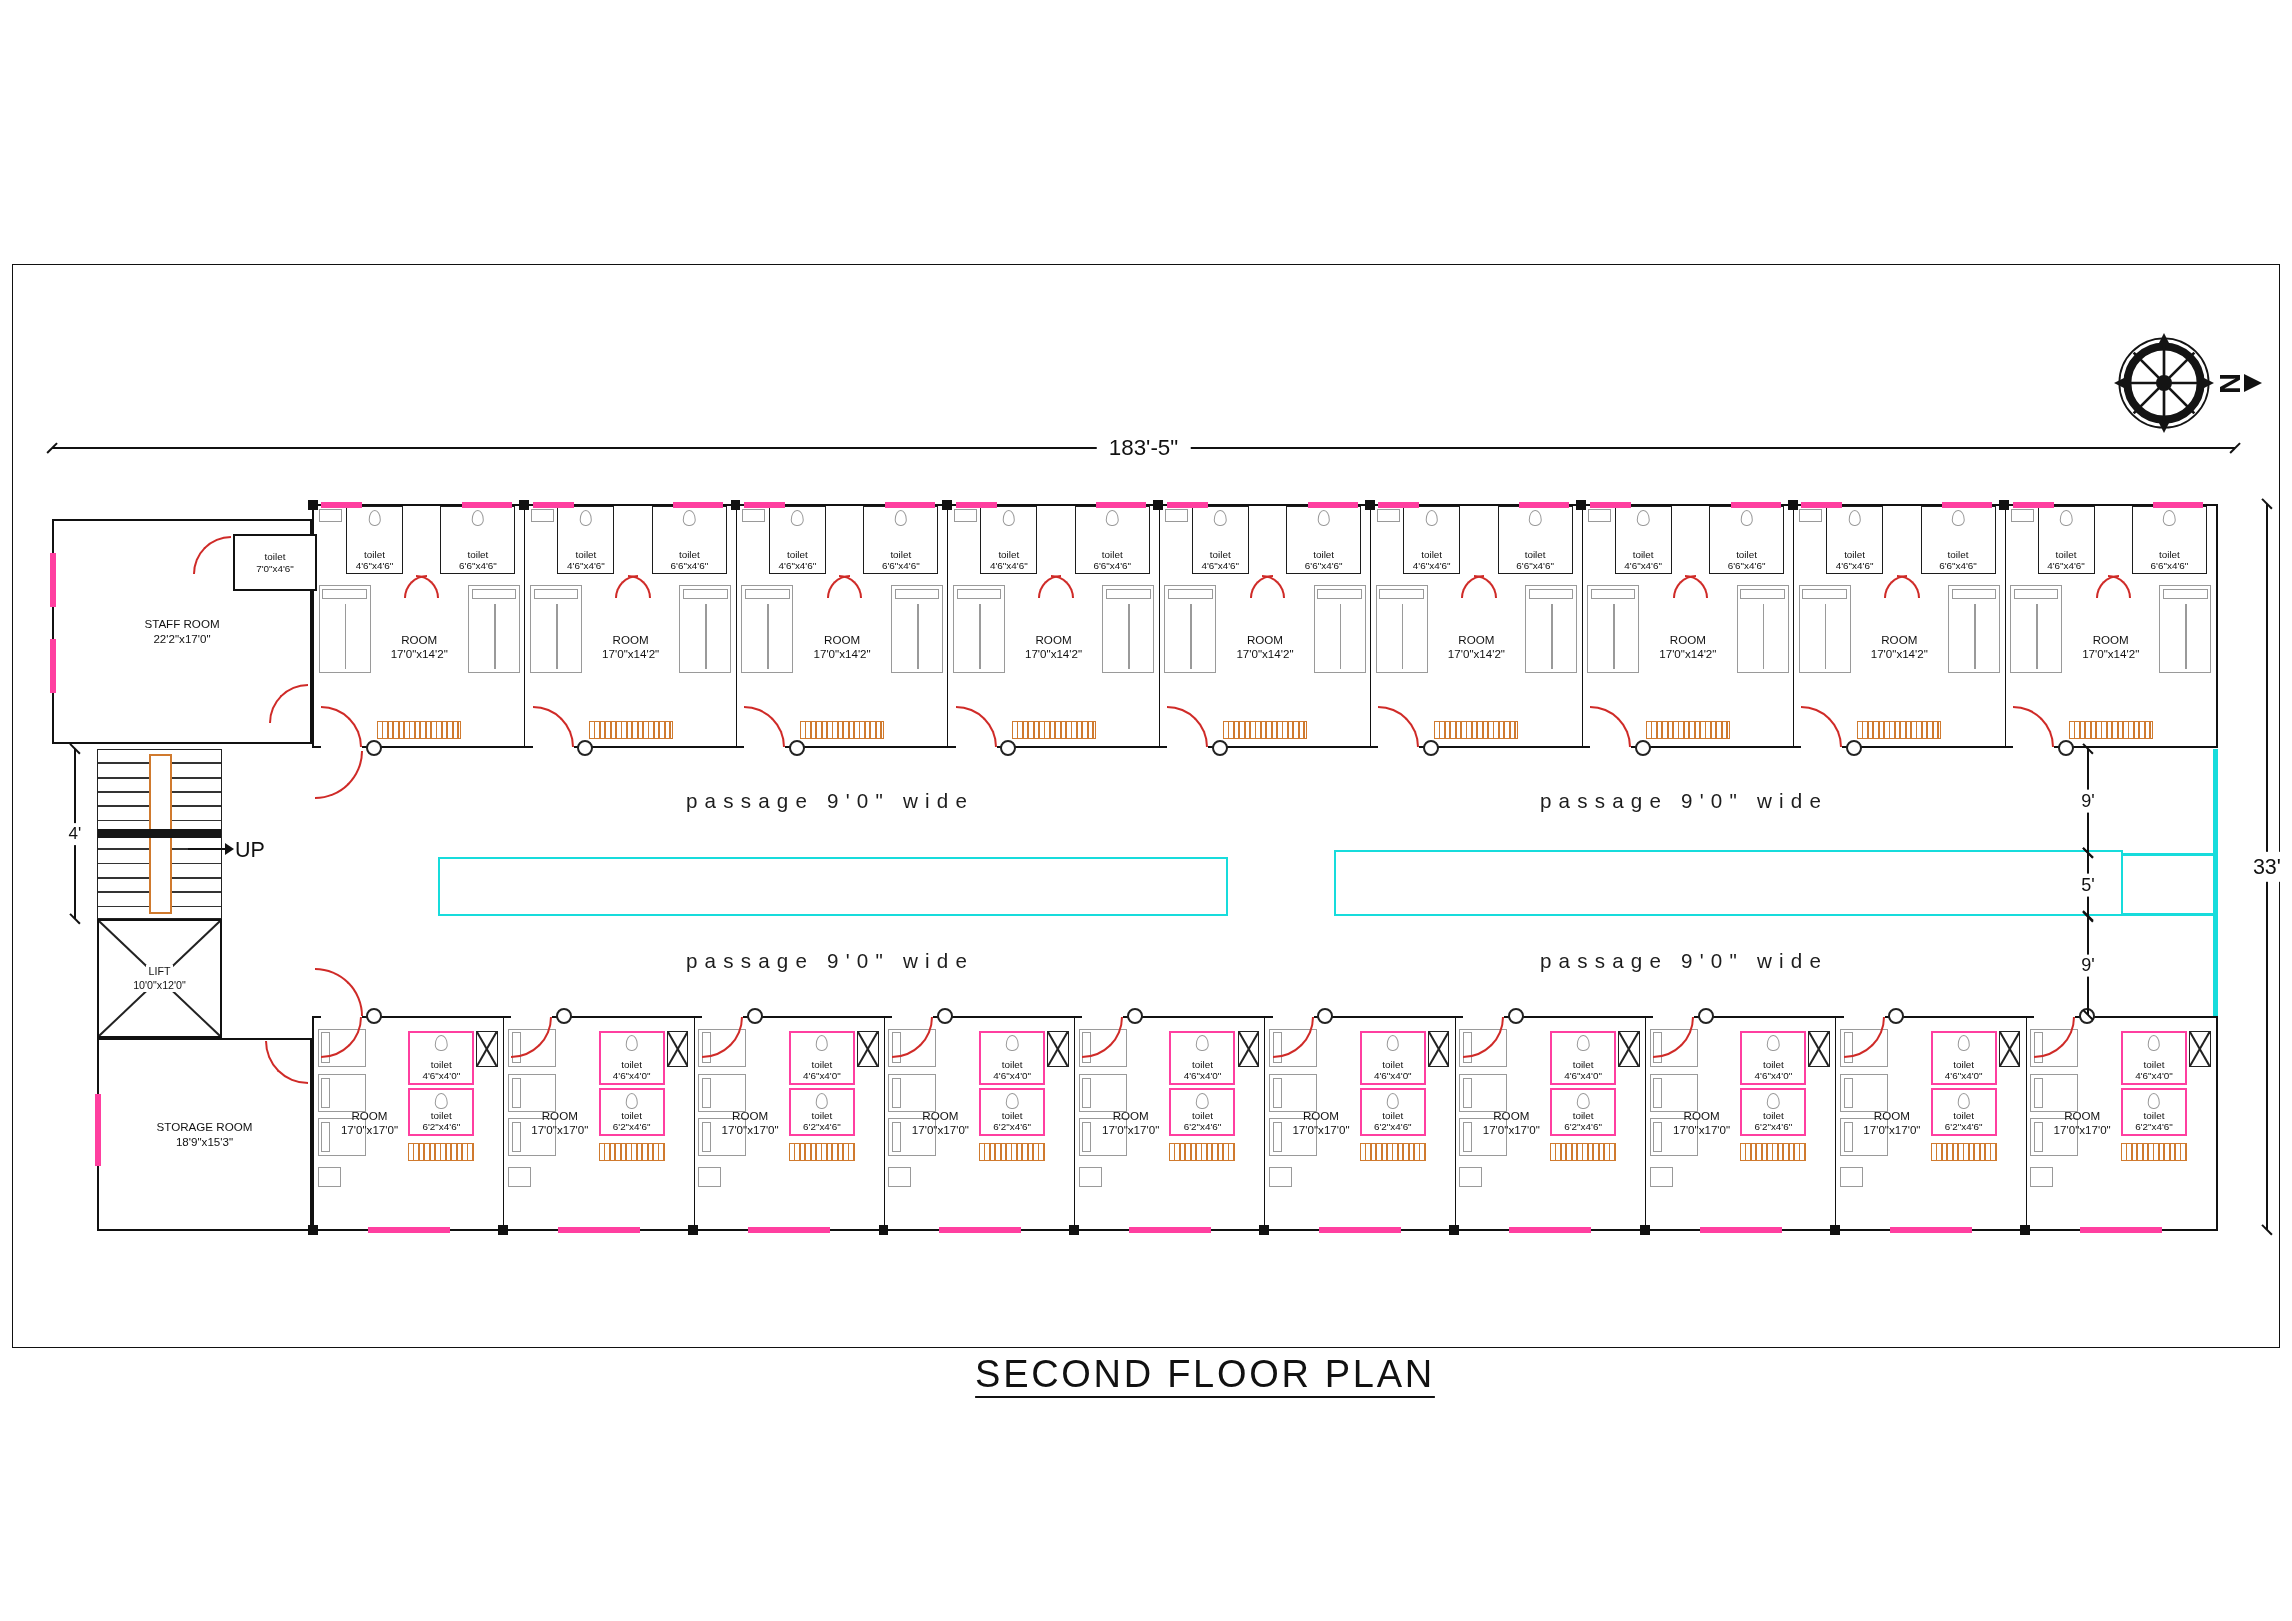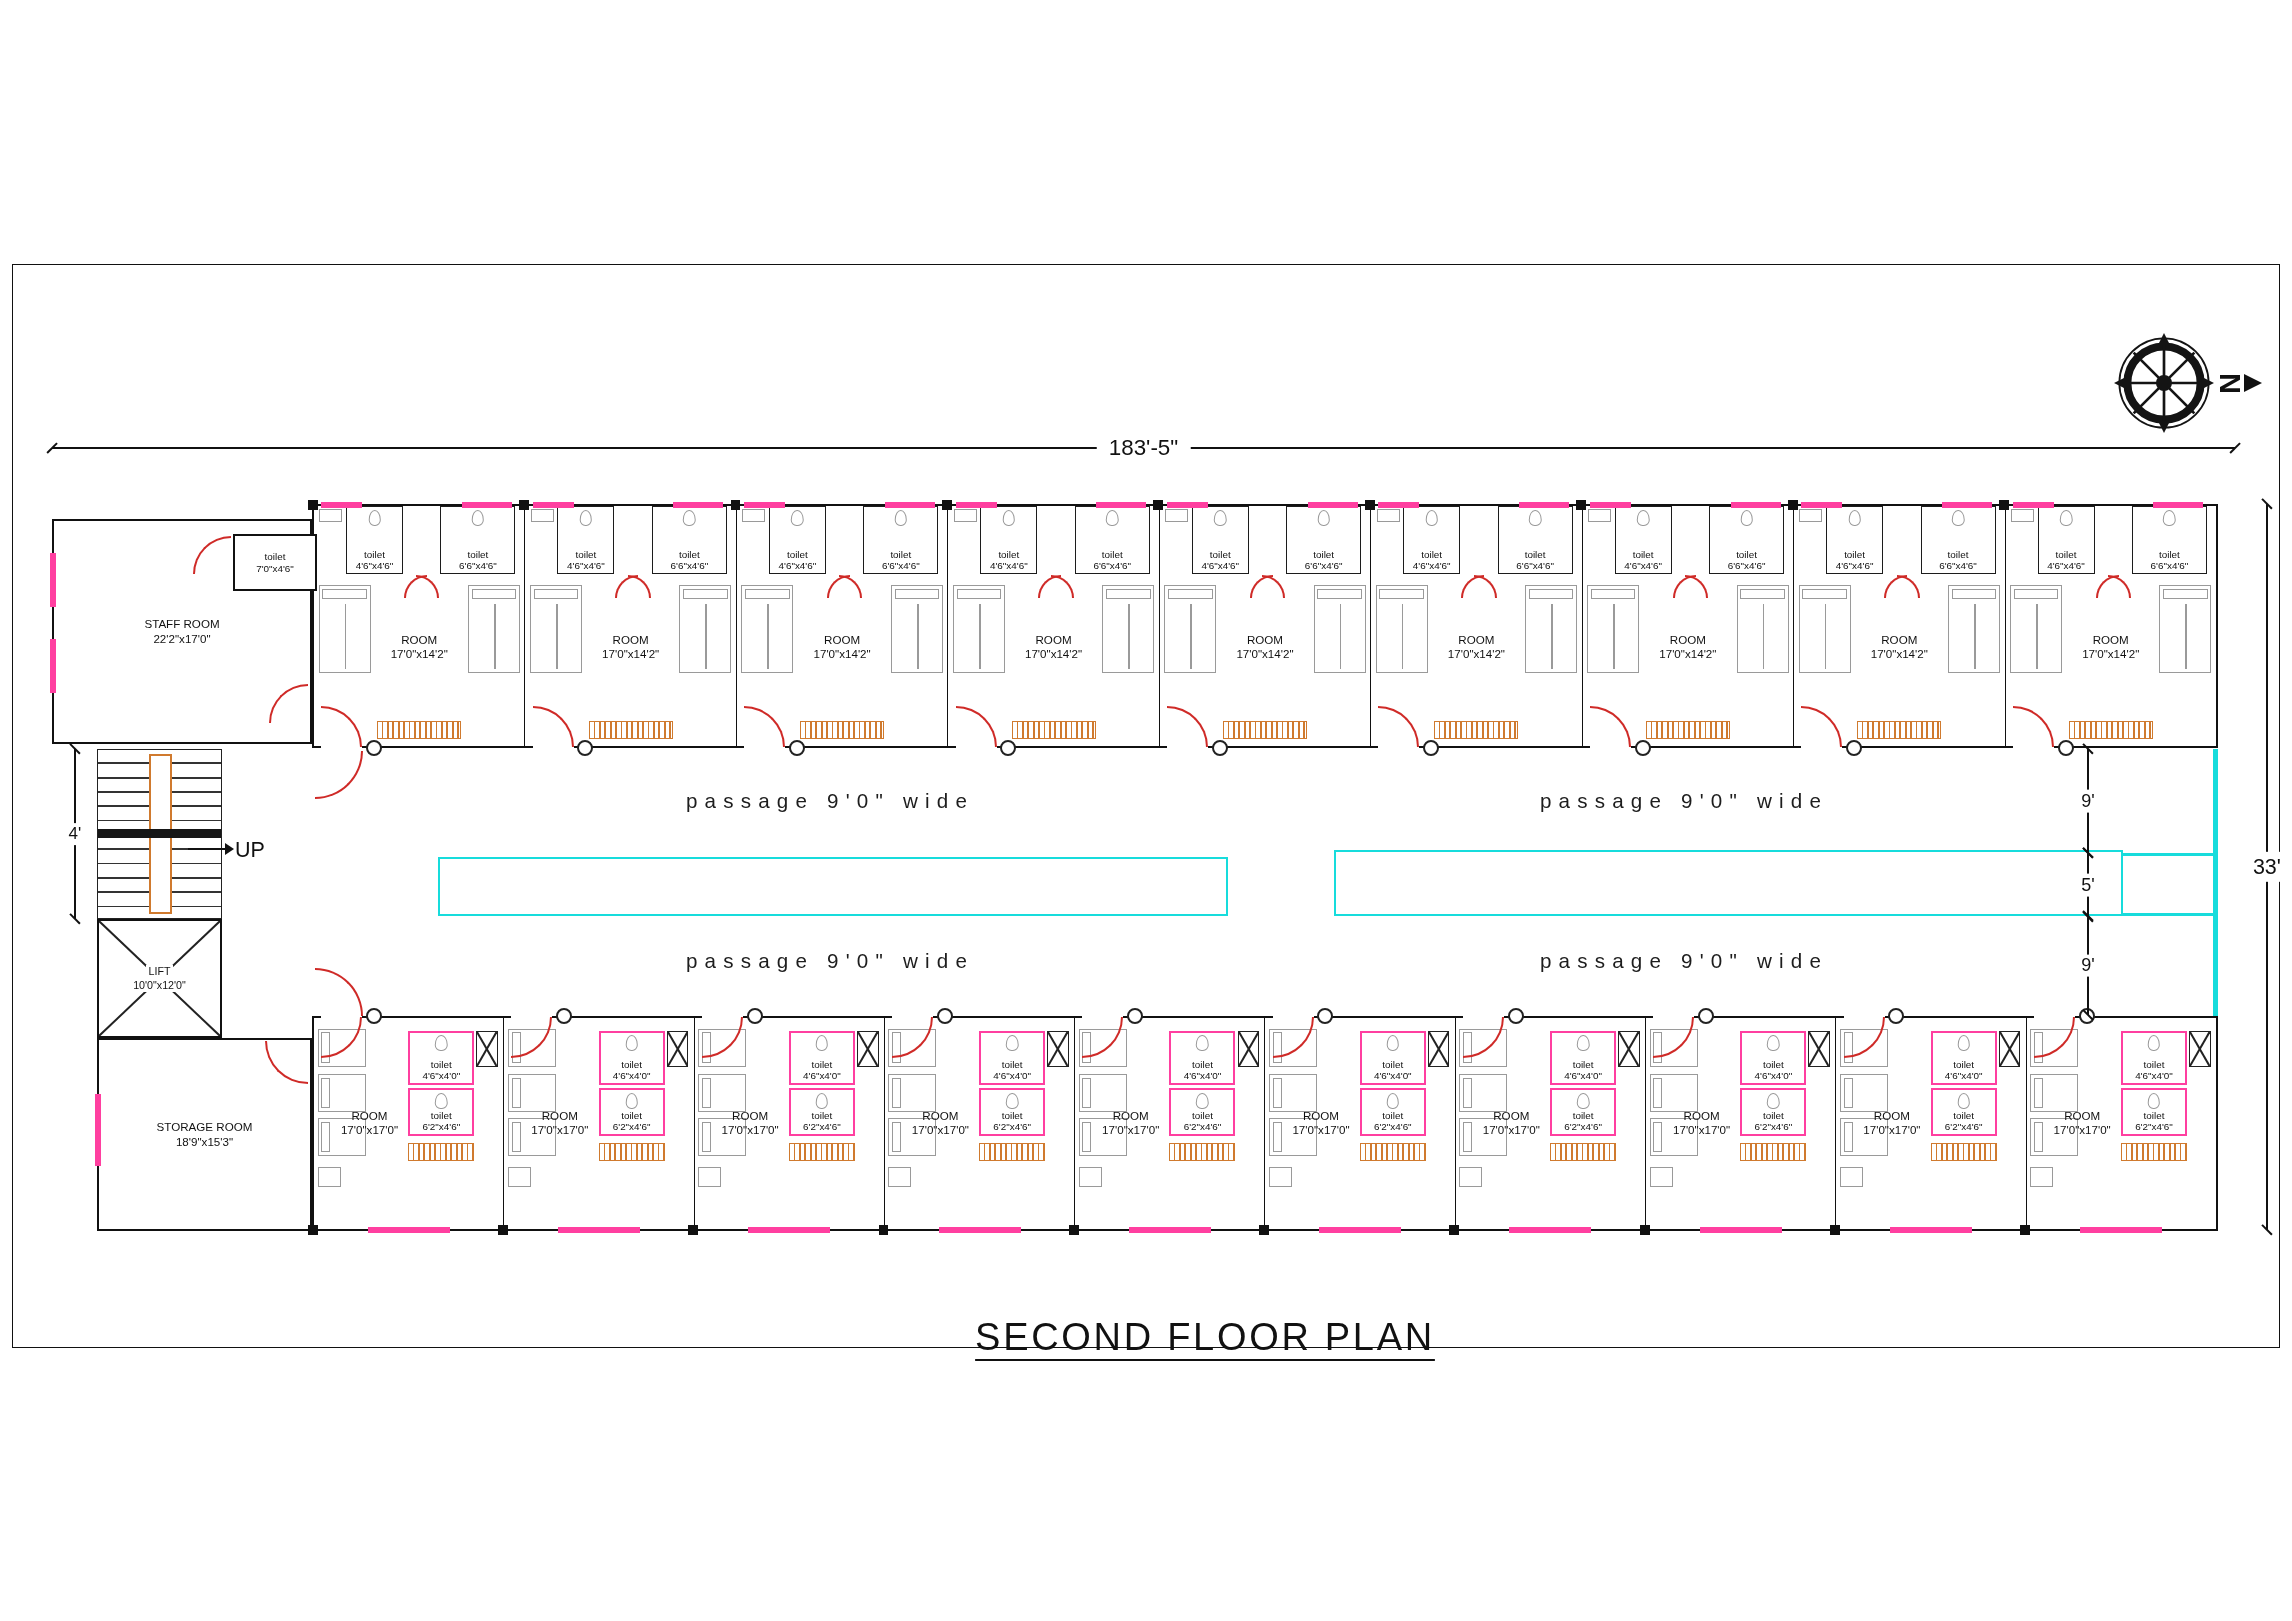--- a/index.html
+++ b/index.html
@@ -109,21 +109,21 @@
 
   
   .court{position:absolute;border:2.7px solid var(--cyan,#17dcdc);background:#fff;z-index:1}
   .court-l{left:438px;top:857px;width:790px;height:59px}
   .court-r{left:1334px;top:850px;width:789px;height:66px}
   .cyext{position:absolute;height:2.7px;background:var(--cyan,#17dcdc);z-index:1}
   .cyanwall{position:absolute;left:2213px;top:749px;width:5.4px;height:267px;background:var(--cyan,#17dcdc);z-index:2}
   .plab{position:absolute;transform:translate(-50%,-50%);font-size:20.6px;letter-spacing:7.2px;white-space:nowrap;
         color:#1d1d1d;z-index:4}
 
-  .title{position:absolute;left:1205px;top:1316px;transform:translateX(-50%);font-size:38px;letter-spacing:2.7px;
+  .title{position:absolute;left:1205px;top:1353px;transform:translateX(-50%);font-size:38px;letter-spacing:2.7px;
          color:#111;text-decoration:underline;text-underline-offset:9px;text-decoration-thickness:2.2px;white-space:nowrap}
 </style>
 </head>
 <body>
 
 <div class="sheet">
 
   <div class="frame"></div>
 
   <div class="compass">

